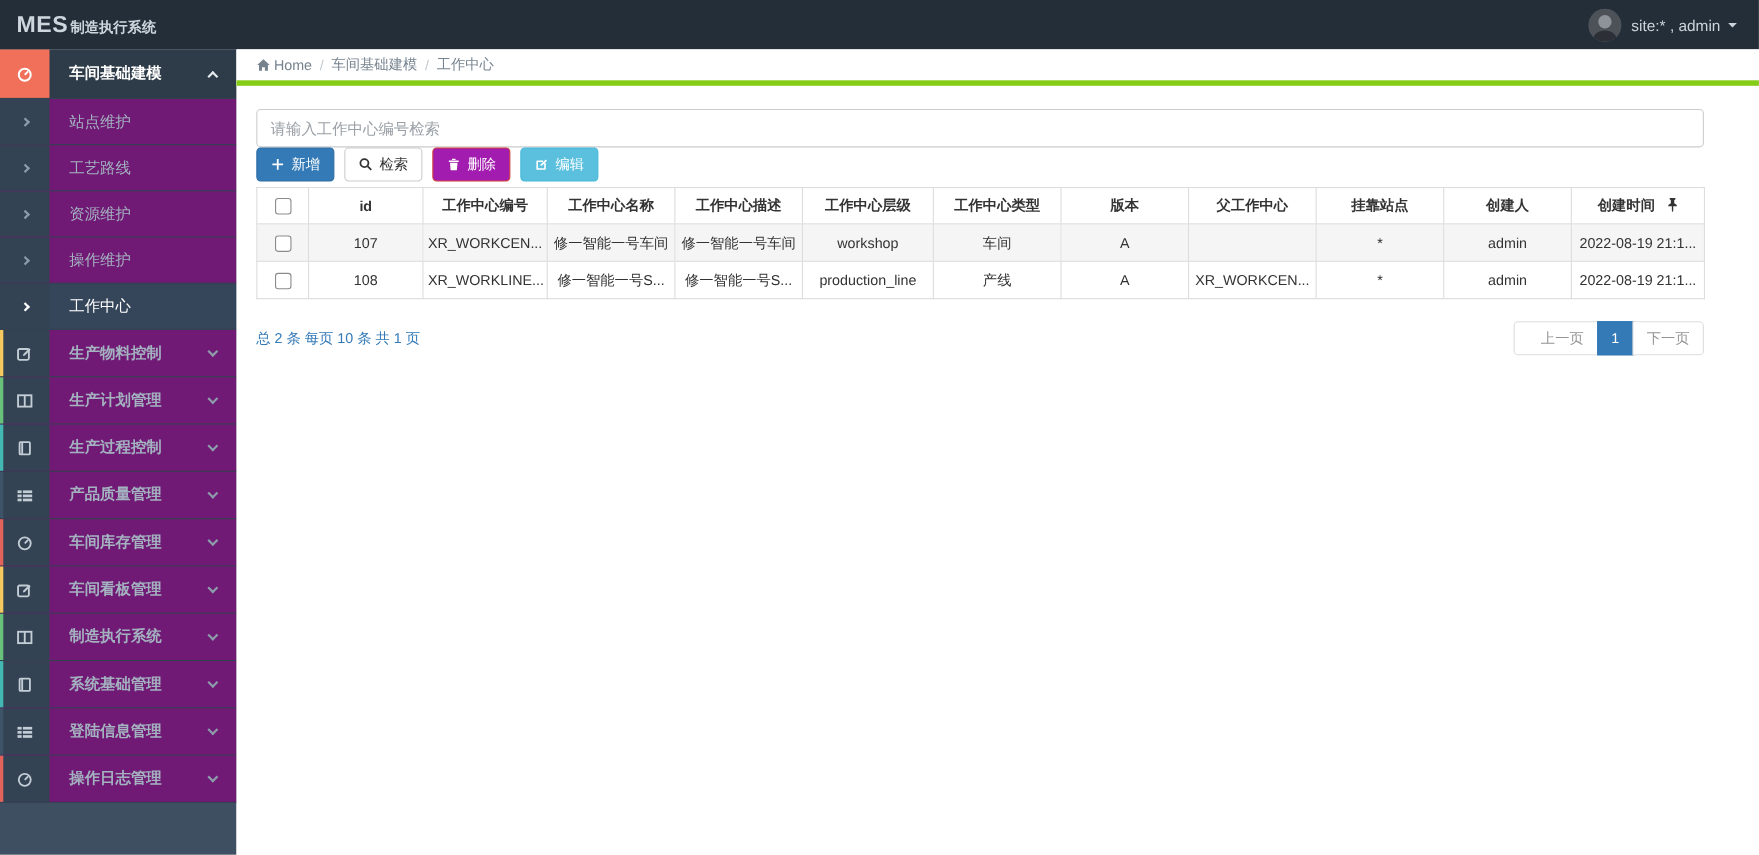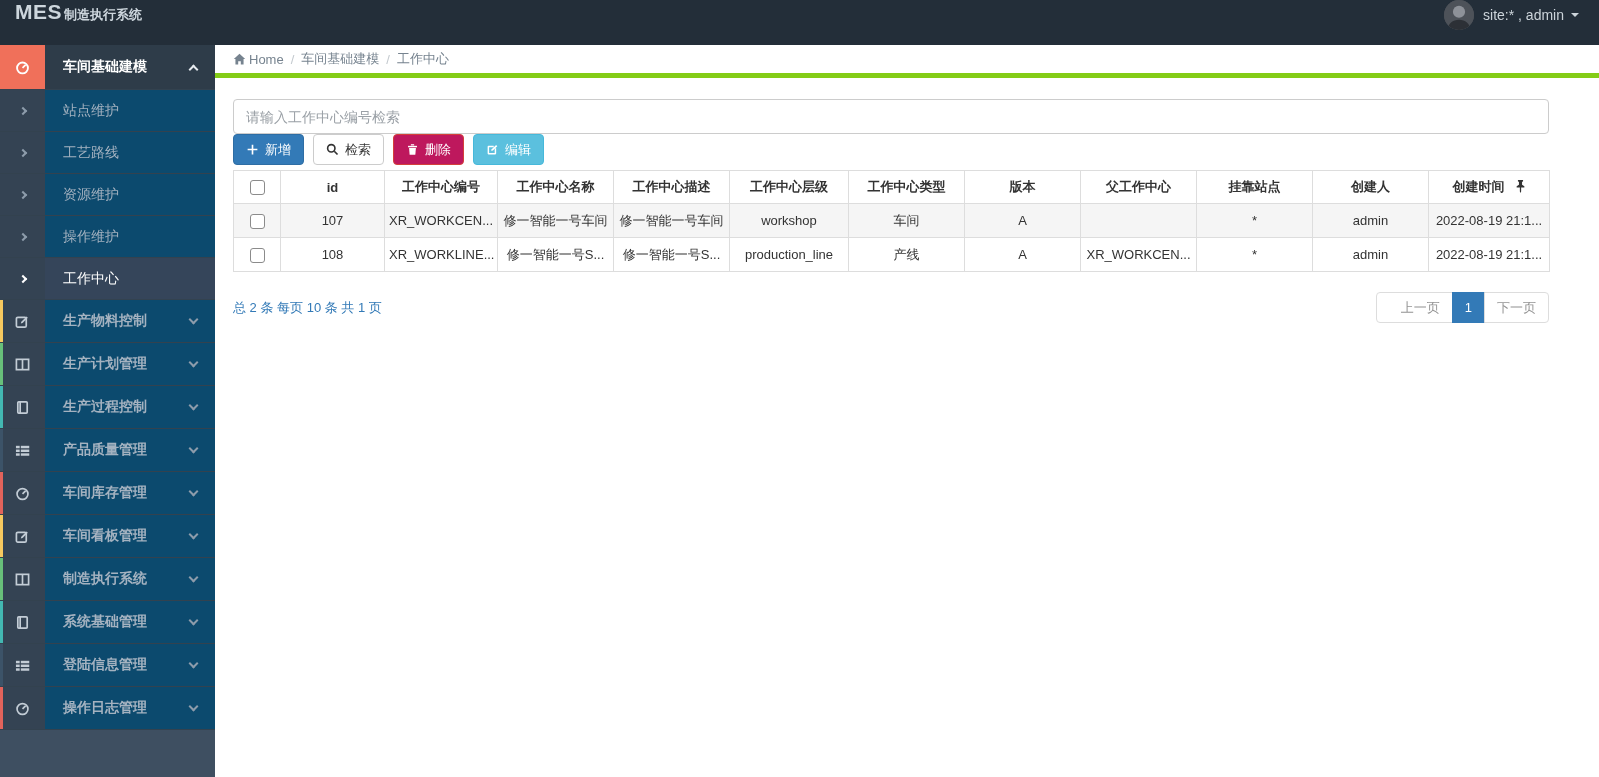--- a/index.html
+++ b/index.html
@@ -1,31 +1,31 @@
 <!DOCTYPE html>
 <html><head>
 <meta charset="utf-8">
 <style>
   * { margin:0; padding:0; box-sizing:border-box; }
   html,body { width:1599px; height:777px; overflow:hidden; font-family:"Liberation Sans", sans-serif; background:#fff; }
 
   
   .topbar { position:absolute; left:0; top:0; width:1599px; height:45px; background:#232e39;
-            display:flex; align-items:flex-start; justify-content:space-between; padding:0 20px 0 15px; }
+            display:flex; align-items:center; justify-content:space-between; padding:0 20px 0 15px; }
   .logo { display:flex; align-items:baseline; color:#cdd6dd; cursor:default; }
   .logo .mes { font-size:21px; font-weight:bold; letter-spacing:0.5px; }
   .logo .rest { font-size:13px; font-weight:bold; margin-left:2px; }
   .userbox { display:flex; align-items:center; color:#ccd4da; font-size:14px; cursor:pointer; }
   .avatar { width:30px; height:30px; border-radius:50%; overflow:hidden; margin-right:9px; background:#4a4e55; flex:none; }
   .caret { width:0; height:0; border-left:4px solid transparent; border-right:4px solid transparent;
            border-top:4px solid #ccd4da; margin-left:7px; }
 
   
   .sidebar { position:absolute; left:0; top:45px; width:215px; height:732px; background:#3e4f61; }
-  .mi { display:flex; align-items:center; background:#0c4a6e; border-bottom:1px solid #33424f; cursor:pointer; }
+  .mi { display:flex; align-items:center; background:#701a75; border-bottom:1px solid #33424f; cursor:pointer; }
   .mi .cell { width:45px; align-self:stretch; background:#344353; position:relative;
               display:flex; align-items:center; justify-content:center; color:#c3cdd6; flex:none; }
   .mi .stripe { position:absolute; left:0; top:0; bottom:0; width:3px; }
   .mi .lbl { flex:1; padding-left:18px; font-size:14px; color:#a4b2c0; white-space:nowrap; }
   .mi .chev { width:7px; height:7px; border-right:2px solid #8d9cab; border-bottom:2px solid #8d9cab;
               margin-right:18px; flex:none; }
   .chev.down { transform:rotate(45deg); margin-top:-3px; }
   .chev.up { transform:rotate(-135deg); margin-top:4px; }
   .chev.right { transform:rotate(-45deg); }
   .mi.parent { height:43px; }
@@ -54,21 +54,21 @@
                   font-size:14px; color:#b91c1c; outline:none; font-family:"Liberation Sans",sans-serif; }
   .search-input::placeholder { color:#9aa0a6; }
 
   .btnrow { margin-top:0; display:flex; }
   .btn { height:31px; display:inline-flex; align-items:center; padding:0 12px; border-radius:4px;
          font-size:13px; margin-right:9px; cursor:pointer; border:1px solid transparent;
          font-family:"Liberation Sans",sans-serif; }
   .btn svg { width:13px; height:13px; margin-right:6px; }
   .btn-primary { background:#337ab7; border-color:#2e6da4; color:#fff; }
   .btn-default { background:#fff; border-color:#ccc; color:#333;justify-content:flex-end; }
-  .btn-danger  { background:#be185d; border-color:#d43f3a; color:#fff; }
+  .btn-danger  { background:#a21caf; border-color:#d43f3a; color:#fff; }
   .btn-info    { background:#5bc0de; border-color:#46b8da; color:#fff;font-family:Liberation Mono, monospace; }
 
   table.grid { border-collapse:collapse; table-layout:fixed; width:1316px; margin-top:5px; font-size:13px; color:#333; }
   table.grid th, table.grid td { border:1px solid #ddd; text-align:center; white-space:nowrap;
                                  overflow:hidden; padding:0 4px; }
   table.grid th { height:33px; font-weight:bold; background:#fff; }
   table.grid td { height:34px; font-weight:normal; }
   tr.striped td { background:#f5f5f5; }
   .cb { appearance:none; -webkit-appearance:none; width:15px; height:15px; border:1px solid #8b8b8b;
         border-radius:3px; background:#fff; vertical-align:middle; cursor:pointer; }

